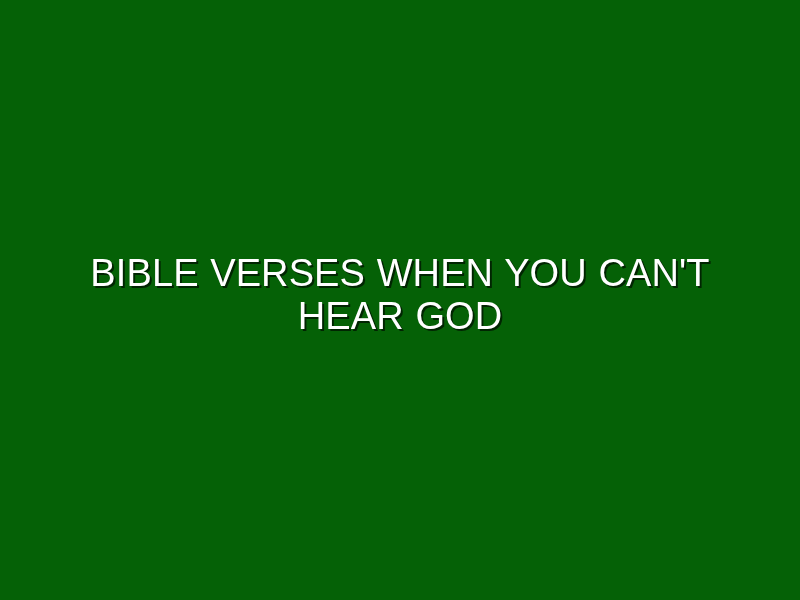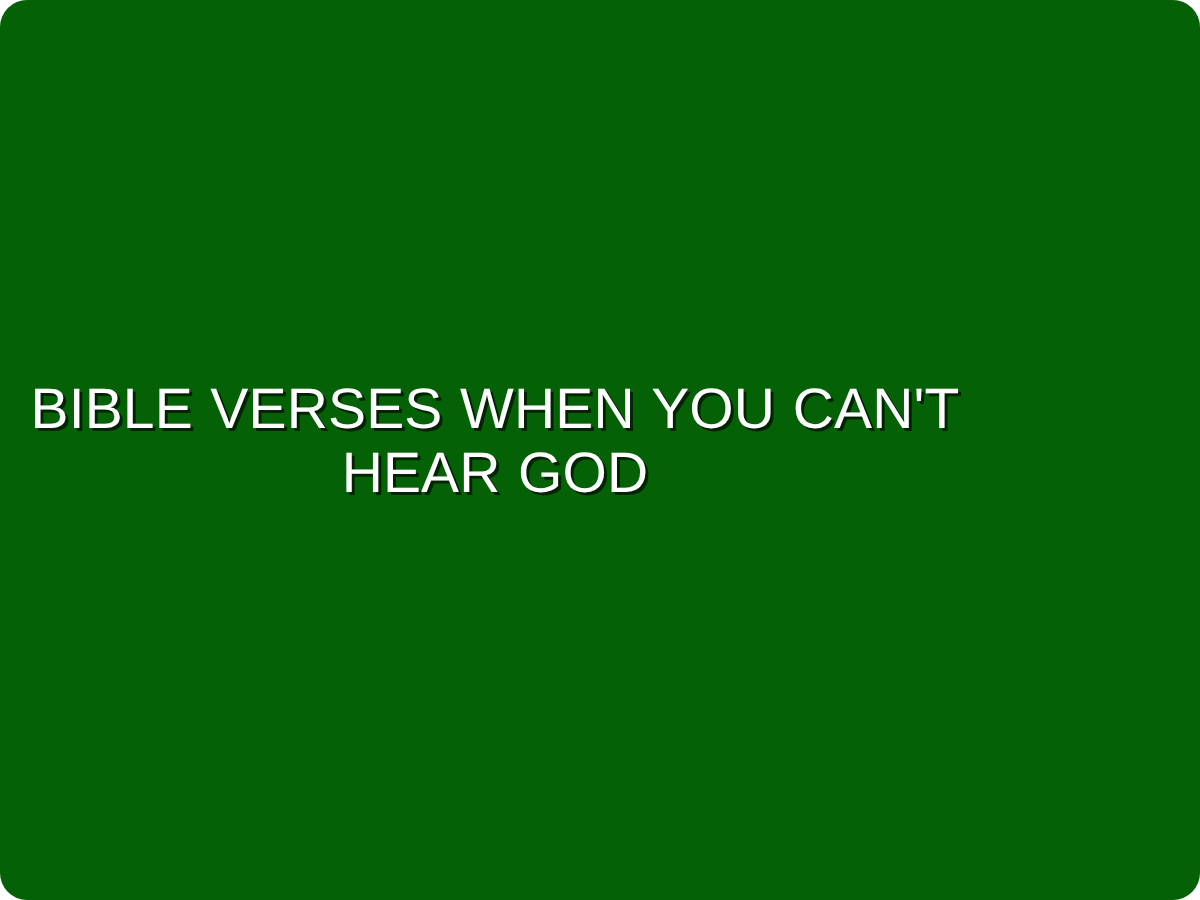--- a/index.html
+++ b/index.html
@@ -17,21 +17,21 @@
 
   
   #featured-card {
     position: relative;
     width: 800px;
     height: 600px;
     box-sizing: border-box;
     background: #056106;
     display: flex;
     align-items: center;
-    border-radius: 18px;
+    justify-content: center;
   }
 
   
   #headline-block {
     width: 660px;
     text-align: center;
     padding: 0;
     margin: 0;
     
     transform: translateY(-5px);

